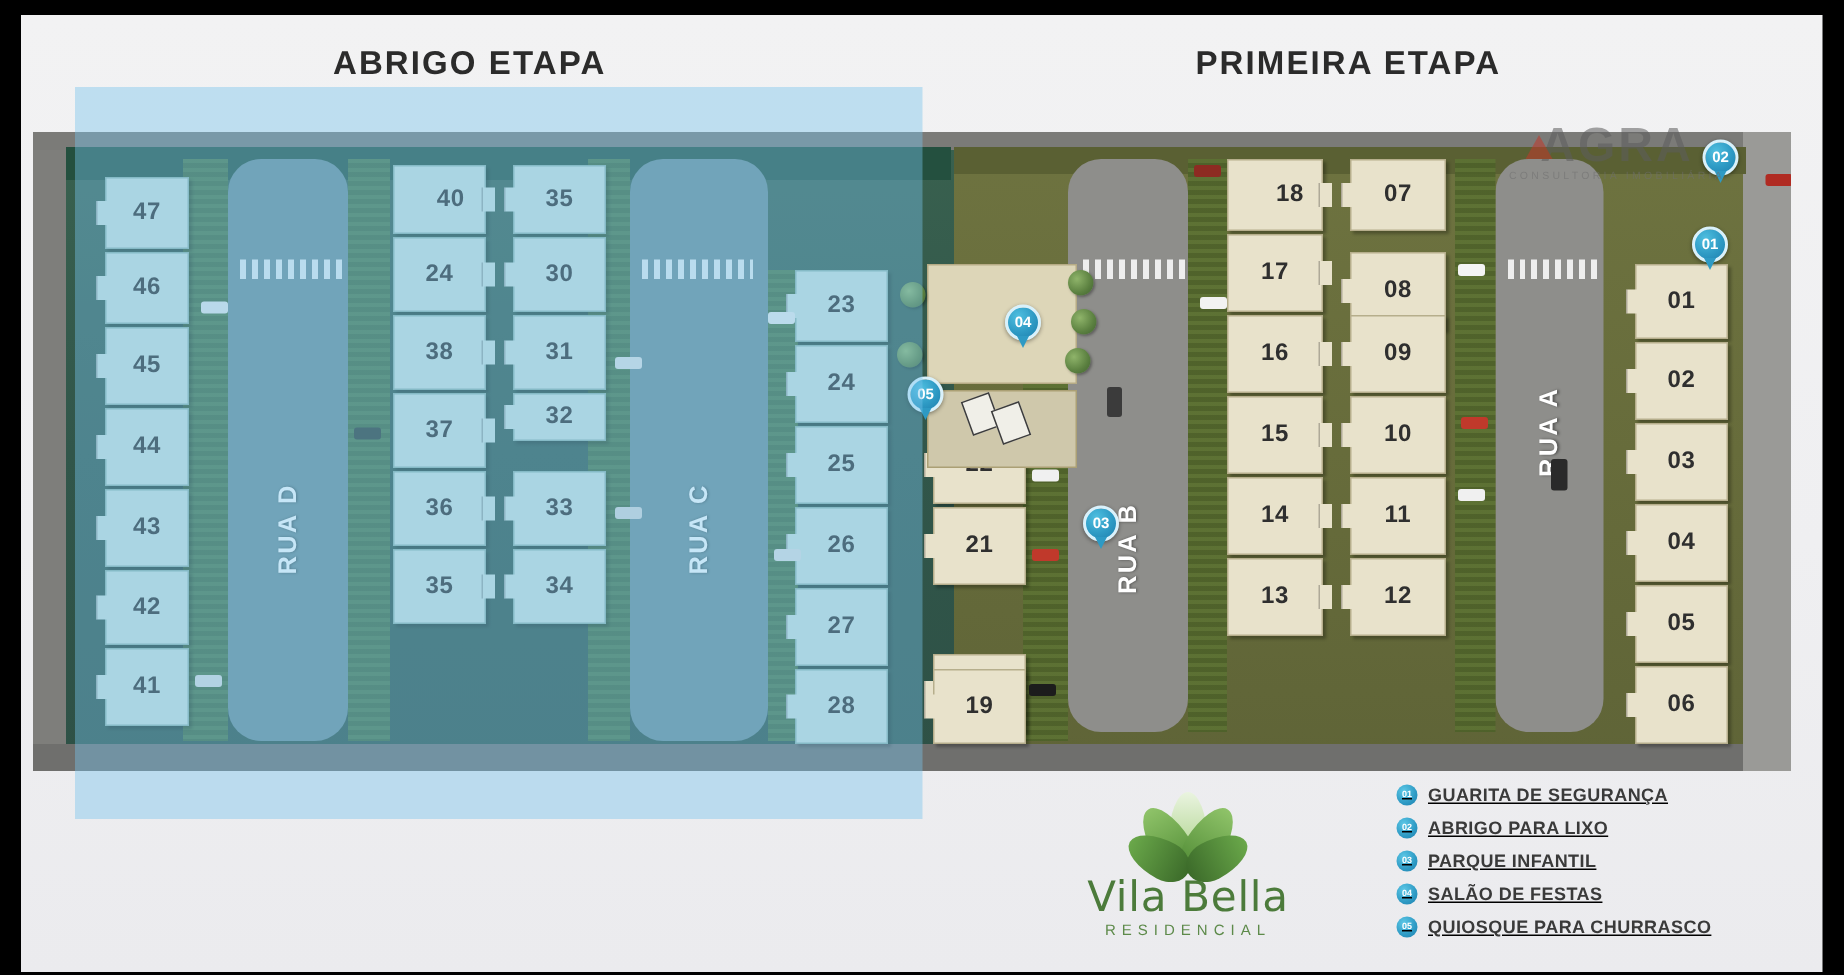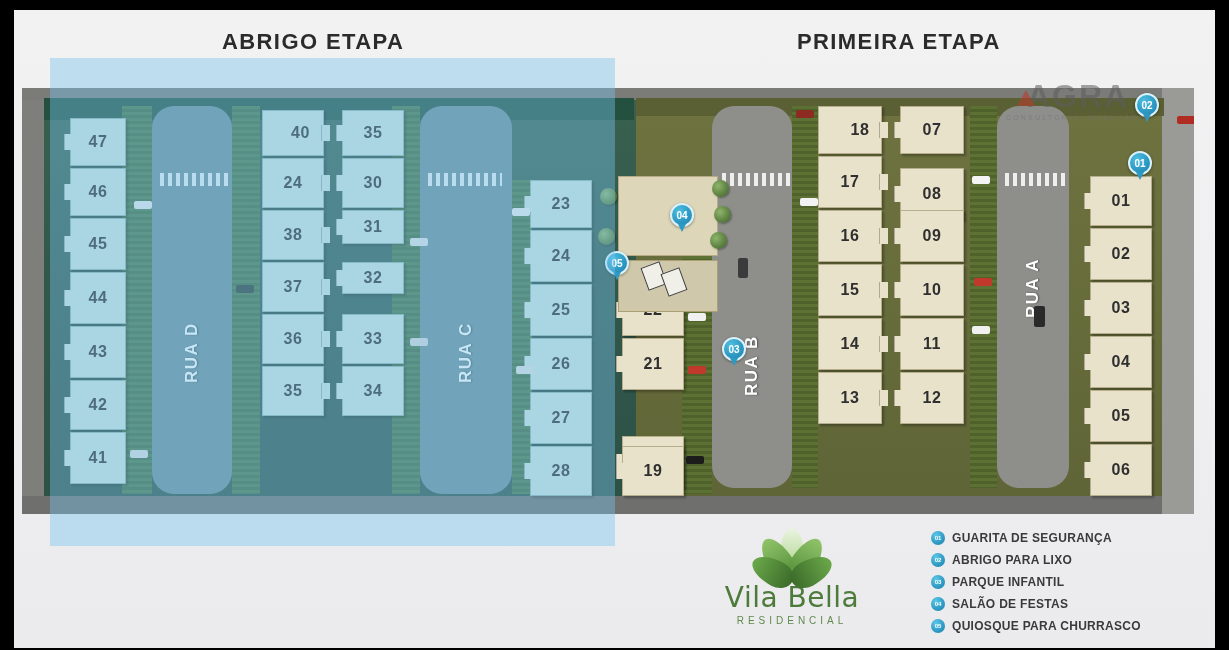--- a/index.html
+++ b/index.html
@@ -268,22 +268,23 @@
   
   #legend {
     position: absolute;
     left: 925px; top: 519px;
     width: 275px;
     padding: 4px 6px;
     z-index: 6;
   }
   .legend-row {
     display: flex;
-    align-items: flex-end;
+    align-items: flex-start;
     height: 22px;
+    text-decoration: underline;
   }
   .legend-badge {
     width: 14px; height: 14px;
     border-radius: 50%;
     background: radial-gradient(circle at 35% 30%, #5cc7e6 0%, #2e9ac4 60%, #1d7fae 100%);
     color: #fff;
     font-size: 6px;
     font-weight: bold;
     display: flex; align-items: center; justify-content: center;
     flex: 0 0 14px;
@@ -353,21 +354,21 @@
 
     <div class="lot teal notch-right" style="left:240px;top:22px;width:62px;height:46px;padding-left:15px;">40</div>
     <div class="lot teal notch-right" style="left:240px;top:70px;width:62px;height:50px;">24</div>
     <div class="lot teal notch-right" style="left:240px;top:122px;width:62px;height:50px;">38</div>
     <div class="lot teal notch-right" style="left:240px;top:174px;width:62px;height:50px;">37</div>
     <div class="lot teal notch-right" style="left:240px;top:226px;width:62px;height:50px;">36</div>
     <div class="lot teal notch-right" style="left:240px;top:278px;width:62px;height:50px;">35</div>
 
     <div class="lot teal" style="left:320px;top:22px;width:62px;height:46px;">35</div>
     <div class="lot teal" style="left:320px;top:70px;width:62px;height:50px;">30</div>
-    <div class="lot teal" style="left:320px;top:122px;width:62px;height:34px;">31</div>
+    <div class="lot teal" style="left:320px;top:122px;width:62px;height:50px;">31</div>
     <div class="lot teal" style="left:320px;top:174px;width:62px;height:32px;">32</div>
     <div class="lot teal" style="left:320px;top:226px;width:62px;height:50px;">33</div>
     <div class="lot teal" style="left:320px;top:278px;width:62px;height:50px;">34</div>
 
     <div class="lot teal" style="left:508px;top:92px;width:62px;height:48px;">23</div>
     <div class="lot teal" style="left:508px;top:142px;width:62px;height:52px;">24</div>
     <div class="lot teal" style="left:508px;top:196px;width:62px;height:52px;">25</div>
     <div class="lot teal" style="left:508px;top:250px;width:62px;height:52px;">26</div>
     <div class="lot teal" style="left:508px;top:304px;width:62px;height:52px;">27</div>
     <div class="lot teal" style="left:508px;top:358px;width:62px;height:50px;">28</div>

